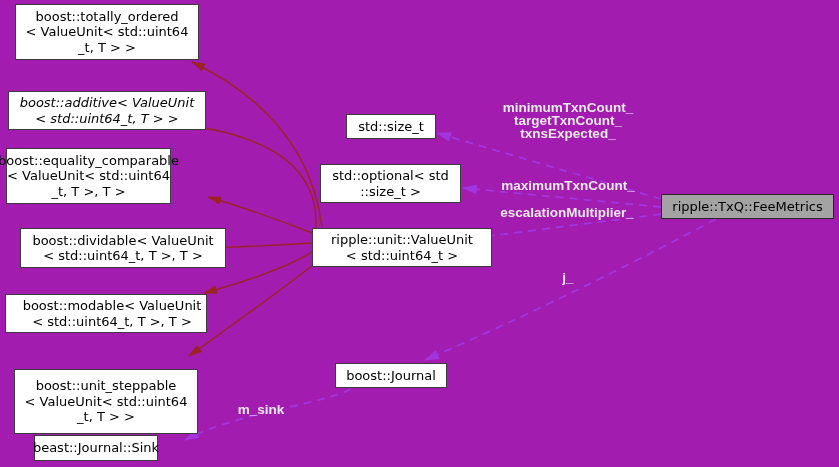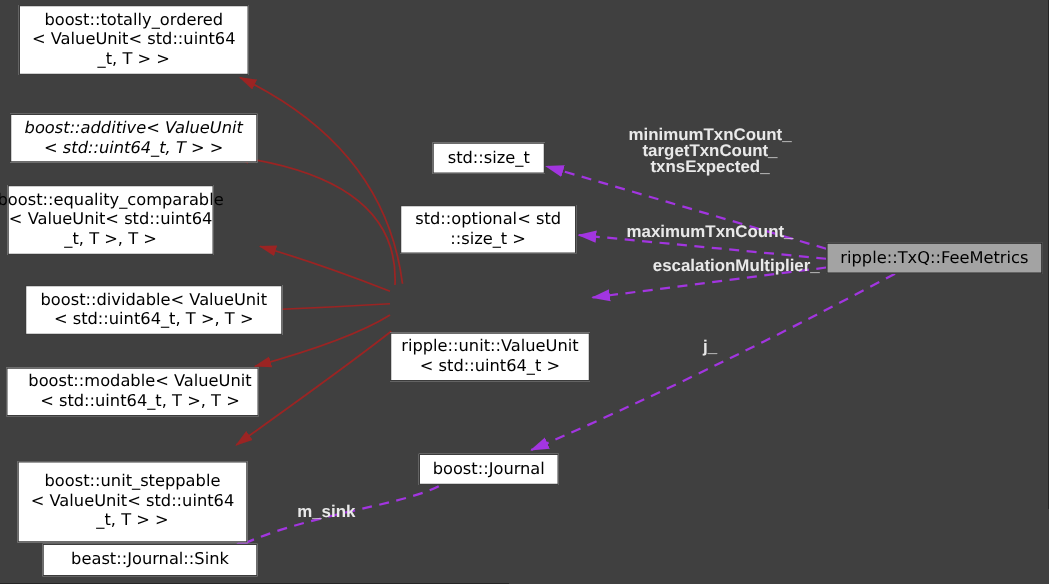--- a/index.html
+++ b/index.html
@@ -1,20 +1,20 @@
 <!DOCTYPE html>
 <html><head>
 <meta charset="utf-8">
 <style>
   html, body { margin: 0; padding: 0; background: #000; }
   #canvas {
     position: relative;
     width: 839px;
     height: 467px;
-    background: #404040;
+    background: #a21caf;
     overflow: hidden;
     font-family: "DejaVu Sans", sans-serif;
   }
   #edge-layer { position: absolute; left: 0; top: 0; }
   .node {
     position: absolute;
     box-sizing: border-box;
     background: #ffffff;
     border: 1px solid #3c3c3c;
     color: #000000;
@@ -83,30 +83,30 @@
   <div class="node" style="left:6px;   top:148px; width:165px; height:56px;"><span>boost::equality_comparable
 &lt; ValueUnit&lt; std::uint64
 _t, T &gt;, T &gt;</span></div>
   <div class="node" style="left:20px;   top:228px; width:206px; height:40px;"><span>boost::dividable&lt; ValueUnit
 &lt; std::uint64_t, T &gt;, T &gt;</span></div>
   <div class="node" style="left:5px;   top:294px; width:202px; height:39px;padding-left:12px;"><span>boost::modable&lt; ValueUnit
 &lt; std::uint64_t, T &gt;, T &gt;</span></div>
   <div class="node" style="left:14px;  top:357px; width:184px; height:65px;margin-top:12px;"><span>boost::unit_steppable
 &lt; ValueUnit&lt; std::uint64
 _t, T &gt; &gt;</span></div>
-  <div class="node" style="left:34px;  top:435px; width:172px; height:26px;"><span>beast::Journal::Sink</span></div>
-  <div class="node" style="left:312px; top:228px; width:160px; height:39px;margin-top:38px;"><span>ripple::unit::ValueUnit
+  <div class="node" style="left:34px;  top:435px; width:124px; height:26px;"><span>beast::Journal::Sink</span></div>
+  <div class="node" style="left:312px; top:228px; width:180px; height:39px;"><span>ripple::unit::ValueUnit
 &lt; std::uint64_t &gt;</span></div>
   <div class="node" style="left:320px; top:164px; width:141px; height:39px;"><span>std::optional&lt; std
 ::size_t &gt;</span></div>
   <div class="node" style="left:346px; top:114px; width:90px;  height:25px;"><span>std::size_t</span></div>
   <div class="node" style="left:335px; top:363px; width:112px; height:25px;"><span>boost::Journal</span></div>
   <div class="node highlight" style="left:661px; top:194px; width:173px; height:25px;"><span>ripple::TxQ::FeeMetrics</span></div>
 
   <div class="elabel" style="left:568px; top:121px;">minimumTxnCount_
 targetTxnCount_
 txnsExpected_</div>
   <div class="elabel" style="left:568px; top:186px;">maximumTxnCount_</div>
-  <div class="elabel" style="left:567px; top:213px;margin-left:22px;">escalationMultiplier_</div>
+  <div class="elabel" style="left:567px; top:213px;">escalationMultiplier_</div>
   <div class="elabel" style="left:568px; top:254px;margin-top:24px;">j_</div>
   <div class="elabel" style="left:261px; top:410px;">m_sink</div>
 
 </div>
 
 </body></html>

